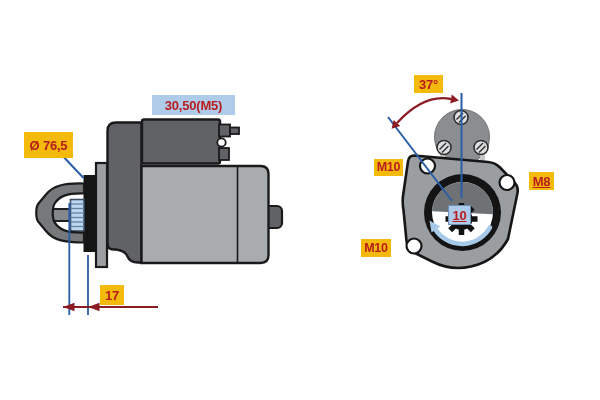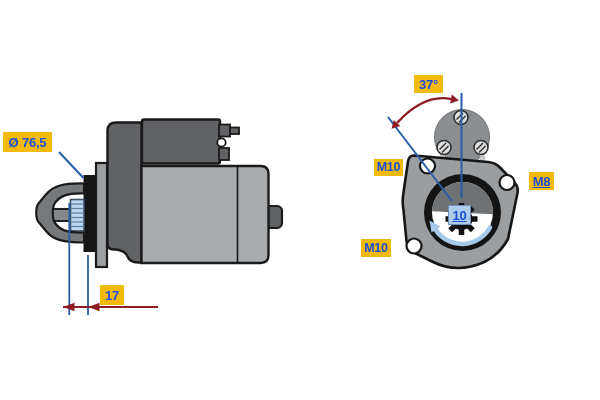--- a/index.html
+++ b/index.html
@@ -1,20 +1,20 @@
 <!DOCTYPE html>
 <html><head>
 <meta charset="utf-8">
 <style>
   html,body{margin:0;padding:0;background:#fff;}
   #stage{position:relative;width:600px;height:400px;background:#ffffff;overflow:hidden;
          font-family:"Liberation Sans",sans-serif;}
   #drawing{position:absolute;left:0;top:0;}
   .lbl{position:absolute;display:flex;align-items:center;justify-content:center;
-       font-weight:700;font-size:13px;color:#1d4ed8;letter-spacing:-0.2px;line-height:1;}
+       font-weight:700;font-size:13px;color:#b91c1c;letter-spacing:-0.2px;line-height:1;}
   .lbl.yellow{background:#F3B90B;}
   .lbl.blue{background:#AECBE9;}
   .lbl.bordered{border:1px solid #6E8FB5;box-sizing:border-box;}
 </style>
 </head>
 <body>
 
 <div id="stage">
 
   <svg id="drawing" width="600" height="400" viewBox="0 0 600 400">
@@ -127,22 +127,23 @@
       <line x1="388" y1="117" x2="452" y2="201" stroke="#2A5DA8" stroke-width="2"></line>
 
       <g>
         <path d="M397,123 Q424,93.5 451,99" fill="none" stroke="#8C1C24" stroke-width="2.4"></path>
         <polygon points="391.6,128.8 400.3,126.1 393.7,119.9" fill="#8C1C24"></polygon>
         <polygon points="458.9,100.5 450.2,103.4 451.8,94.6" fill="#8C1C24"></polygon>
       </g>
     </g>
   </svg>
 
-  <div class="lbl yellow" style="left:3px;top:132px;width:49px;height:20px;">Ø 76,5</div>
+  <div class="lbl yellow" style="left:24px;top:132px;width:49px;height:26px;">Ø 76,5</div>
 
+  <div class="lbl blue" style="left:152px;top:95px;width:83px;height:20px;">30,50(M5)</div>
 
   <div class="lbl yellow" style="left:100px;top:285px;width:24px;height:20px;">17</div>
 
   <div class="lbl yellow" style="left:414px;top:75px;width:29px;height:18px;">37°</div>
 
   <div class="lbl yellow" style="left:374px;top:159px;width:29px;height:17px;font-size:12.5px;">M10</div>
 
   <div class="lbl yellow" style="left:529px;top:172px;width:25px;height:18px;text-decoration:underline;">M8</div>
 
   <div class="lbl yellow" style="left:361px;top:239px;width:30px;height:18px;font-size:12.5px;">M10</div>

